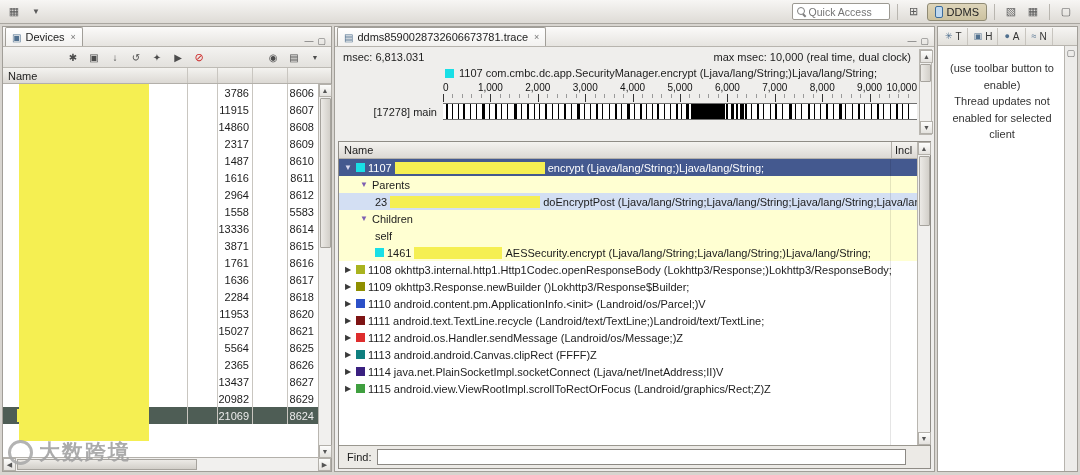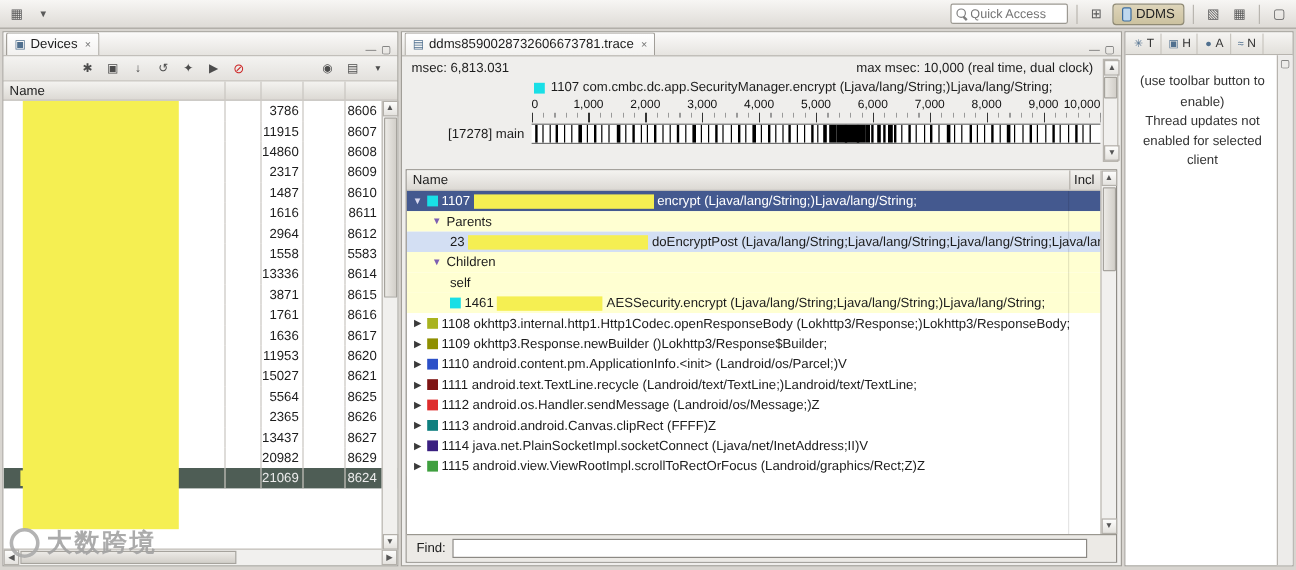--- a/index.html
+++ b/index.html
@@ -252,20 +252,27 @@
           <div class="dc dc2">1761</div>
           <div class="dc dc3"></div>
           <div class="dc dc4">8616</div>
         </div>
         <div class="drow">
           <div class="dc dname"></div>
           <div class="dc dc1"></div>
           <div class="dc dc2">1636</div>
           <div class="dc dc3"></div>
           <div class="dc dc4">8617</div>
+        </div>
+        <div class="drow">
+          <div class="dc dname"></div>
+          <div class="dc dc1"></div>
+          <div class="dc dc2">2284</div>
+          <div class="dc dc3"></div>
+          <div class="dc dc4">8618</div>
         </div>
         <div class="drow">
           <div class="dc dname"></div>
           <div class="dc dc1"></div>
           <div class="dc dc2">11953</div>
           <div class="dc dc3"></div>
           <div class="dc dc4">8620</div>
         </div>
         <div class="drow">
           <div class="dc dname"></div>

